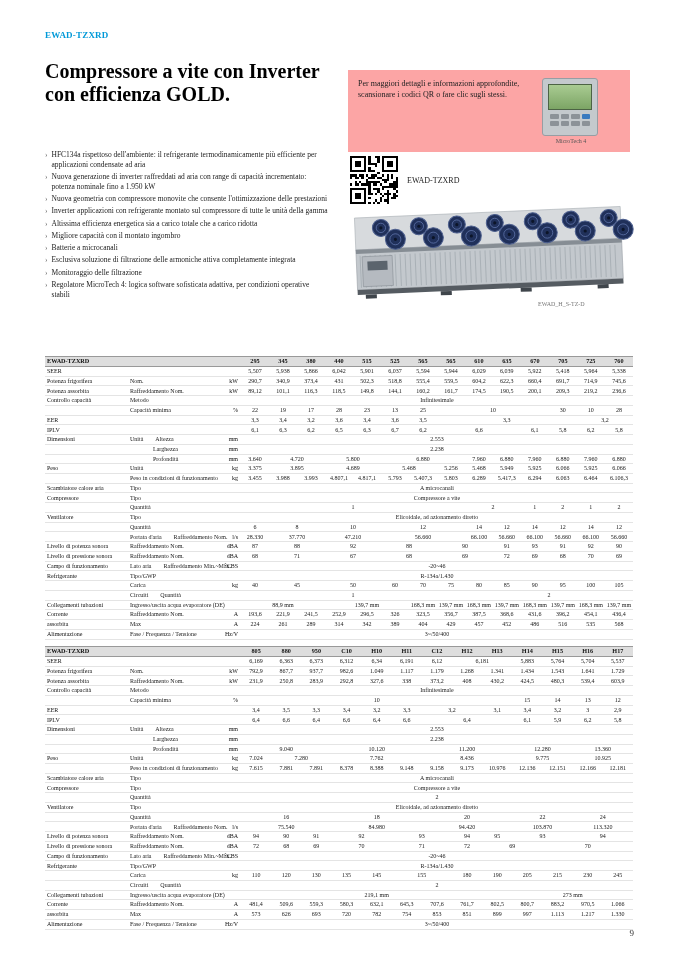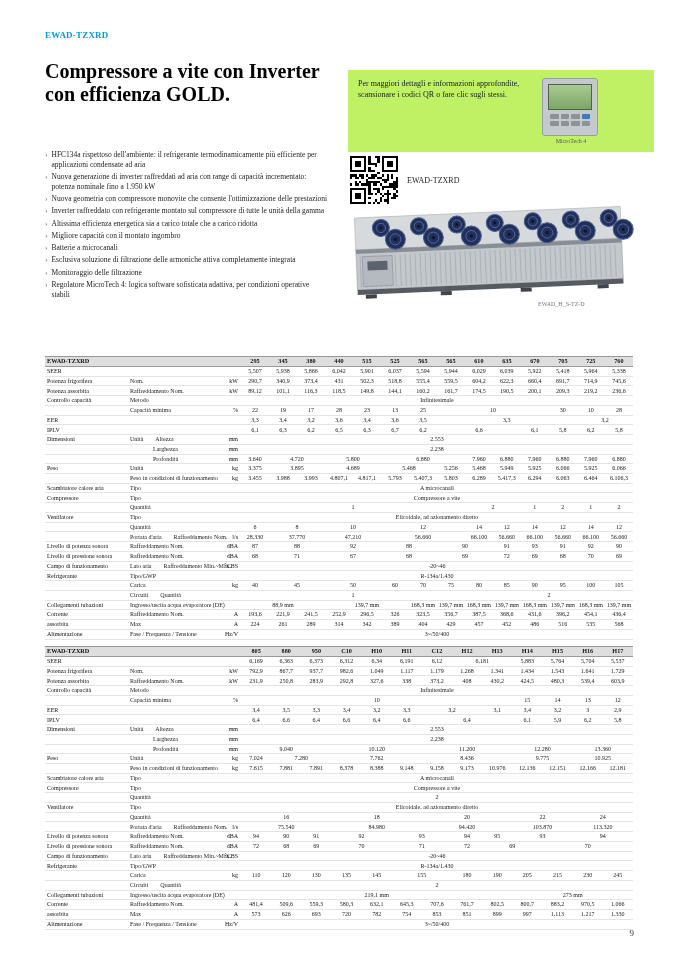--- a/index.html
+++ b/index.html
@@ -10,21 +10,21 @@
                color:#0099d8;letter-spacing:.2px;}
 
   .title{position:absolute;left:45px;top:60px;font-size:20px;font-weight:bold;
          color:#000;line-height:1.16;}
 
   .bullets{position:absolute;left:45px;top:150px;width:284px;margin:0;padding:0;
            list-style:none;font-size:7.5px;color:#222;line-height:1.3;}
   .bullets li{display:flex;gap:4px;margin-bottom:2.5px;}
   .bullets .marker{color:#666;flex:0 0 auto;}
 
-  .qr-panel{position:absolute;left:348px;top:70px;width:306px;height:82px;background:#bef264;}
+  .qr-panel{position:absolute;left:348px;top:70px;width:282px;height:82px;background:#fca5a5;}
   .qr-panel-text{position:absolute;left:10px;top:9px;width:168px;font-size:8px;line-height:1.35;color:#222;}
   .mt-device{position:absolute;left:194px;top:8px;width:56px;height:58px;background:#c4c9cd;
              border:1px solid #979da3;border-radius:3px;box-sizing:border-box;}
   .mt-screen{margin:5px auto 4px;width:42px;height:24px;background:linear-gradient(#a9cb92,#7ca565);
              border:1px solid #4c6344;}
   .mt-keys{display:grid;grid-template-columns:repeat(4,1fr);gap:2px;padding:0 7px;}
   .mt-keys div{height:5px;background:#8c9298;border-radius:1px;}
   .mt-keys div.blue{background:#3a7abf;}
   .mt-caption{position:absolute;left:188px;top:68px;width:70px;text-align:center;font-size:6px;color:#555;}
 
@@ -73,21 +73,21 @@
       <li>
         <span class="marker">›</span>
         <span>Nuova generazione di inverter raffreddati ad aria con range di capacità incrementato: potenza nominale fino a 1.950 kW</span>
       </li>
       <li>
         <span class="marker">›</span>
         <span>Nuova geometria con compressore monovite che consente l'ottimizzazione delle prestazioni</span>
       </li>
       <li>
         <span class="marker">›</span>
-        <span>Inverter raffreddato con refrigerante montato sul compressore di tutte le unità della gamma</span>
+        <span>Inverter applicazioni con refrigerante montato sul compressore di tutte le unità della gamma</span>
       </li>
       <li>
         <span class="marker">›</span>
         <span>Altissima efficienza energetica sia a carico totale che a carico ridotta</span>
       </li>
       <li>
         <span class="marker">›</span>
         <span>Migliore capacità con il montato ingombro</span>
       </li>
       <li>

